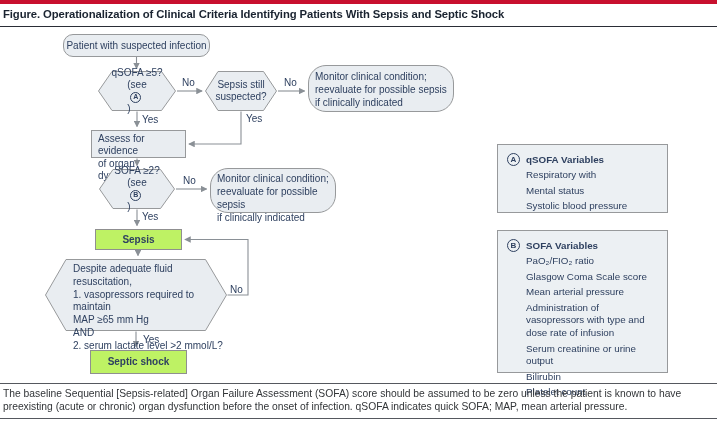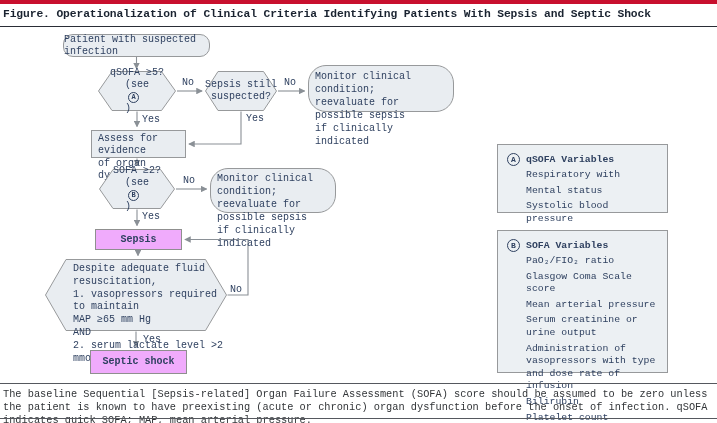--- a/index.html
+++ b/index.html
@@ -1,31 +1,31 @@
 <!DOCTYPE html>
 <html><head>
 <meta charset="utf-8">
 <style>
   html,body { margin:0; padding:0; background:#ffffff; }
   .canvas {
     position:relative; width:717px; height:423px; background:#ffffff;
-    font-family:Liberation Mono, monospace; overflow:hidden;
+    font-family:Liberation Sans, sans-serif; overflow:hidden;
   }
   .topbar { position:absolute; left:0; top:0; width:717px; height:4px; background:#c8102e; }
   .fig-title { position:absolute; left:3px; top:8px; font-size:11.3px; font-weight:bold; color:#1a2330; letter-spacing:-0.1px; }
   .rule { position:absolute; left:0; width:717px; height:1px; background:#3c3f45; }
   .rule-title { top:26px; background:#2a2d36; }
   .rule-foot-top { top:383px; background:#55585e; }
   .rule-foot-bottom { top:418px; background:#55585e; }
 
   .connectors { position:absolute; left:0; top:0; width:717px; height:423px; }
 
   .node { position:absolute; color:#2f4160; font-size:10px; line-height:12px; box-sizing:border-box; }
   .box  { background:#e9edf1; border:1px solid #97999b; }
-  .tan  { background:#f0abfc; border:1px solid #8f8f8f; font-weight:bold;
+  .tan  { background:#bef264; border:1px solid #8f8f8f; font-weight:bold;
           display:flex; align-items:center; justify-content:center; }
   .rounded { border-radius:10px; display:flex; align-items:center; justify-content:center; }
   .ml  { padding:4px 0 0 6px; line-height:13px;border-radius:18px; }
   .hexwrap { background:transparent; }
   .hex-bg { position:absolute; left:0; top:0; }
   .hex-bg polygon { fill:#e9edf1; stroke:#97999b; stroke-width:1; }
   .hex-text { position:absolute; inset:0; display:flex; flex-direction:column;
               align-items:center; justify-content:center; line-height:12.5px; }
   .hex-text-left { position:absolute; inset:0; padding:4px 0 0 28px; line-height:12.8px; }
   .see-row { display:flex; align-items:flex-start;flex-direction:column; }
@@ -175,22 +175,22 @@
   </div>
 
   <div class="legend" style="left:497px;top:230px;width:171px;height:143px;">
     <div class="legend-header">
       <span class="badge lg">B</span>
       <span>SOFA Variables</span>
     </div>
     <div class="legend-item">PaO₂/FIO₂ ratio</div>
     <div class="legend-item">Glasgow Coma Scale score</div>
     <div class="legend-item">Mean arterial pressure</div>
+    <div class="legend-item">Administration of vasopressors with type and dose rate of infusion</div>
     <div class="legend-item">Serum creatinine or urine output</div>
-    <div class="legend-item">Administration of vasopressors with type and dose rate of infusion</div>
     <div class="legend-item">Bilirubin</div>
     <div class="legend-item">Platelet count</div>
   </div>
 
   <div class="rule rule-foot-top"></div>
   <div class="footnote">The baseline Sequential [Sepsis-related] Organ Failure Assessment (SOFA) score should be assumed to be zero unless the patient is known to have preexisting (acute or chronic) organ dysfunction before the onset of infection. qSOFA indicates quick SOFA; MAP, mean arterial pressure.</div>
   <div class="rule rule-foot-bottom"></div>
 
 </div>
 

